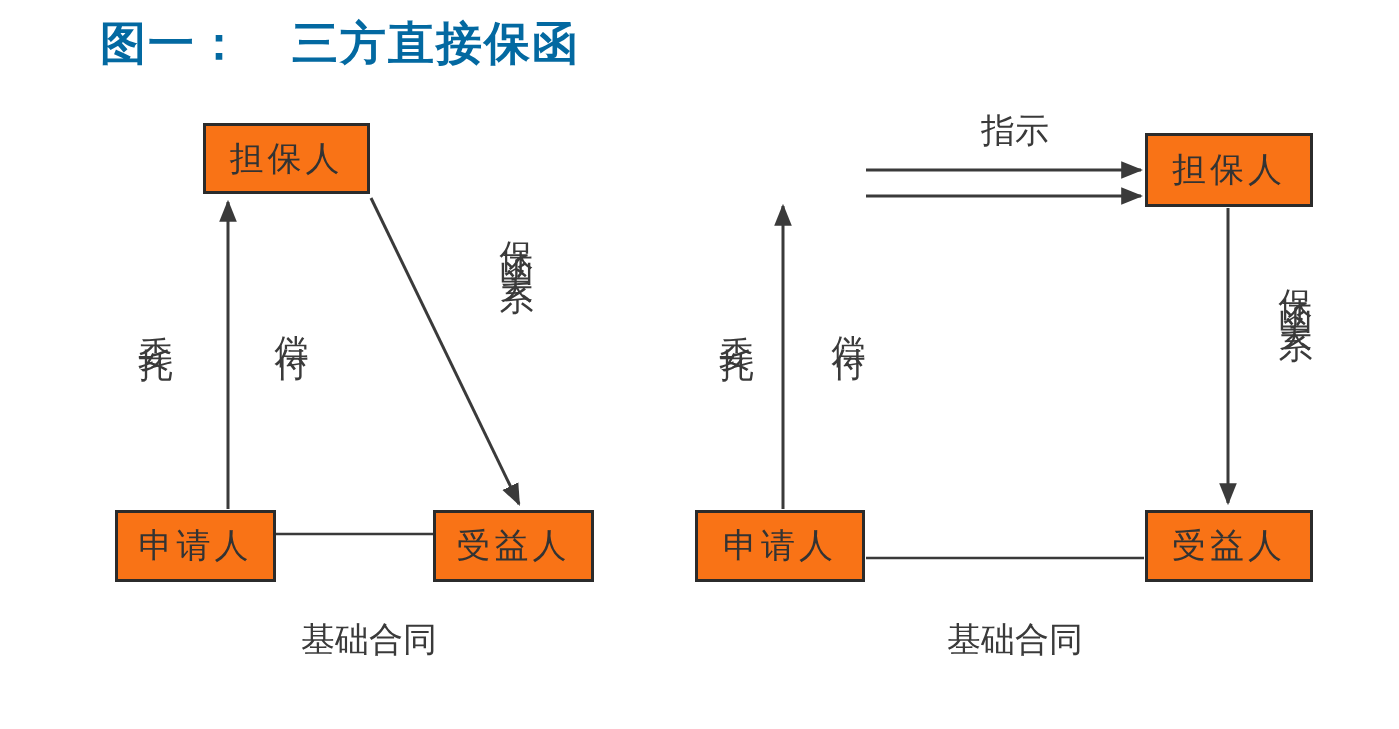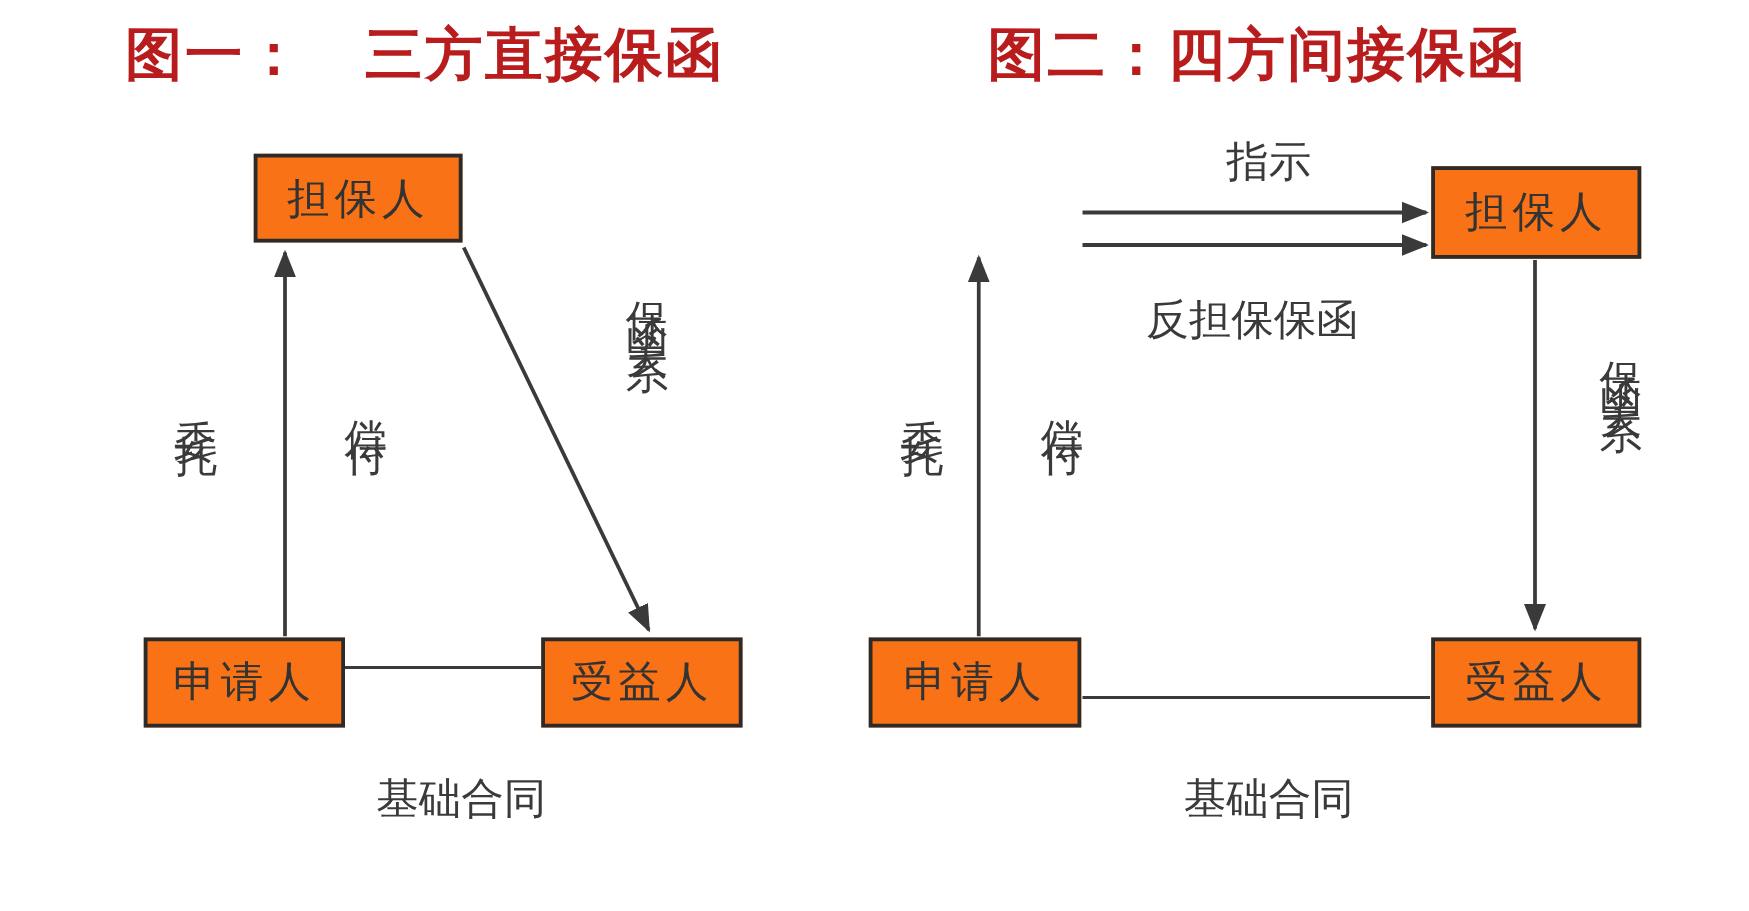--- a/index.html
+++ b/index.html
@@ -22,21 +22,21 @@
     left: 0; top: 0;
     width: 1399px;
     height: 729px;
   }
   .title {
     position: absolute;
     font-family: "Liberation Sans", sans-serif;
     font-weight: 700;
     font-size: 46px;
     line-height: 1;
-    color: #b91c1c;
+    color: #0369a1;
     letter-spacing: 2px;
     white-space: pre;
   }
   .node {
     position: absolute;
     border: 3px solid #2b2b2b;
     background: #f97316;
     display: flex;
     align-items: center;
     justify-content: center;
@@ -111,37 +111,35 @@
   </div>
 
   <div class="vlabel" style="left:138px; top:308px;">委托</div>
 
   <div class="vlabel" style="left:274px; top:308px;">偿付</div>
 
   <div class="vlabel" style="left:499px; top:214px;">保函关系</div>
 
   <div class="hlabel" style="left:301px; top:623px;">基础合同</div>
 
-  <div class="title" style="left:790px; top:20px;">图二：四方间接保函</div>
 
   <div class="node" style="left:1145px; top:133px; width:168px; height:74px;">
     <span class="node-label">担保人</span>
   </div>
 
   <div class="node" style="left:695px; top:510px; width:170px; height:72px;">
     <span class="node-label">申请人</span>
   </div>
 
   <div class="node" style="left:1145px; top:510px; width:168px; height:72px;">
     <span class="node-label">受益人</span>
   </div>
 
   <div class="hlabel" style="left:981px; top:114px;">指示</div>
 
-  <div class="hlabel" style="left:917px; top:240px;">反担保保函</div>
 
   <div class="vlabel" style="left:719px; top:308px;">委托</div>
 
   <div class="vlabel" style="left:831px; top:308px;">偿付</div>
 
   <div class="vlabel" style="left:1278px; top:262px;">保函关系</div>
 
   <div class="hlabel" style="left:947px; top:623px;">基础合同</div>
 
 </div>

